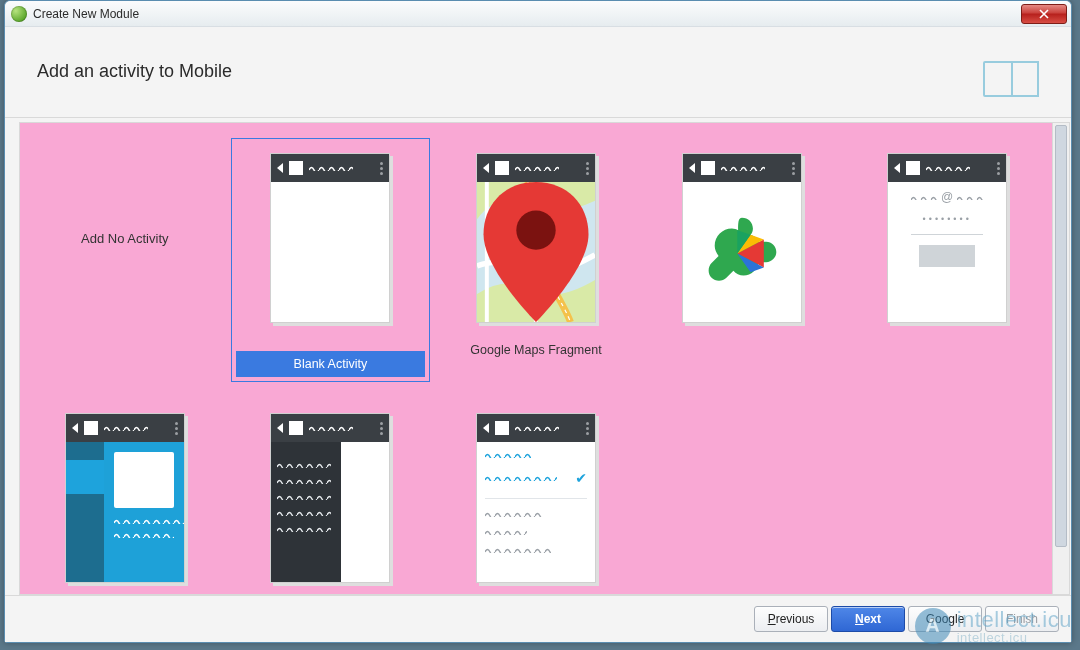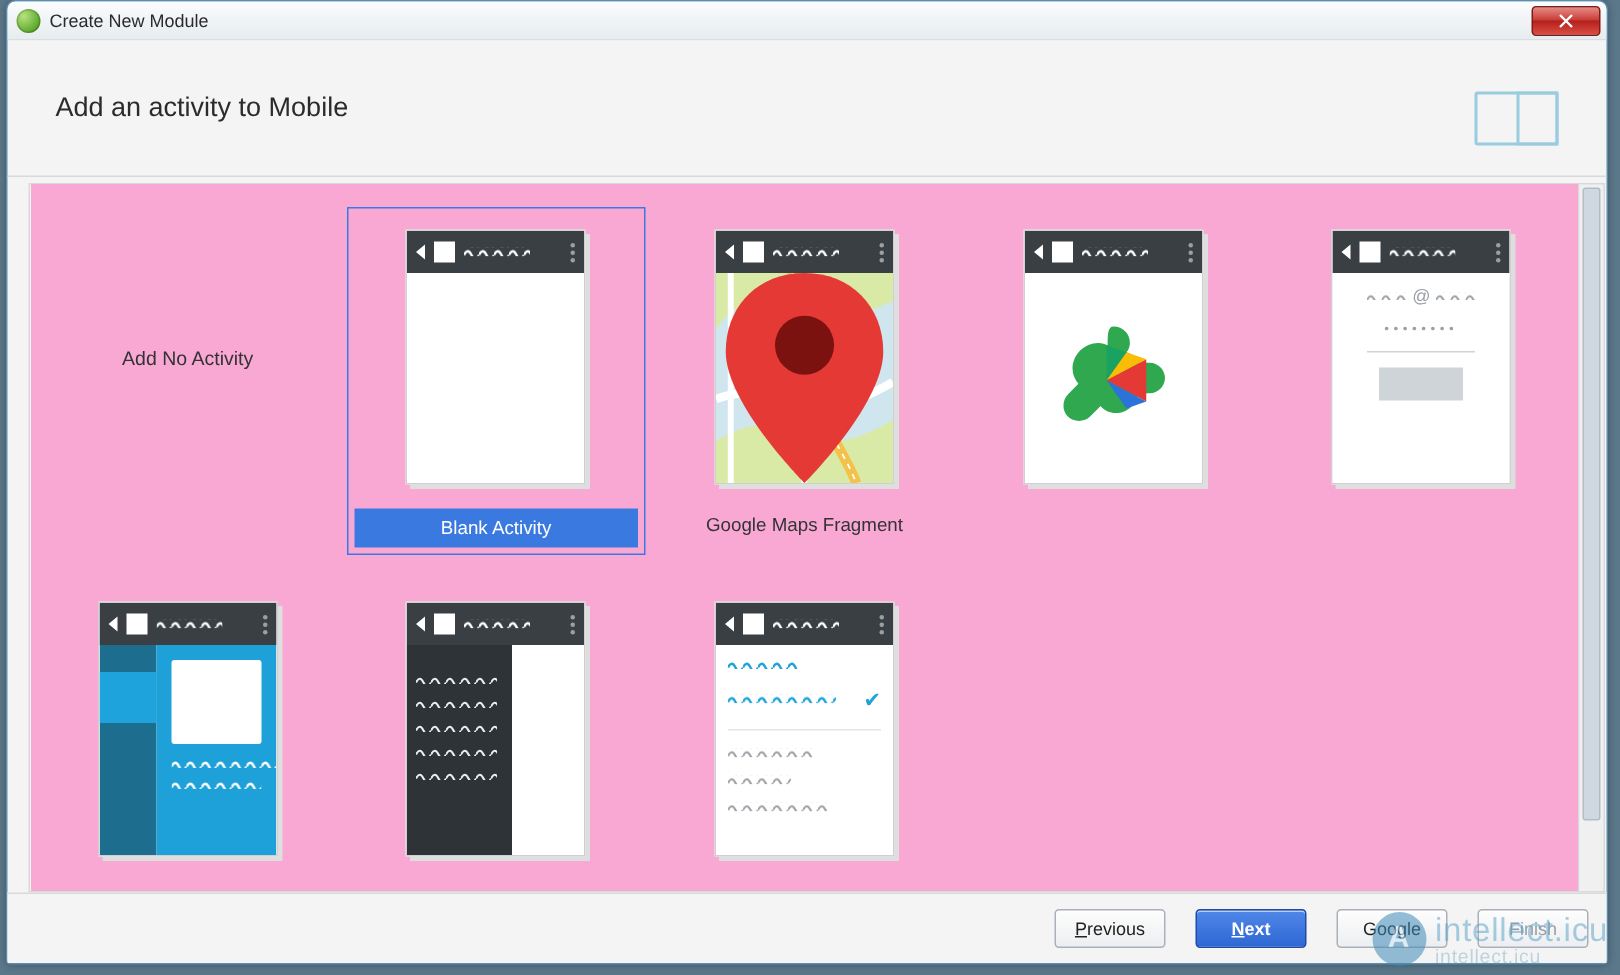--- a/index.html
+++ b/index.html
@@ -114,20 +114,21 @@
     padding:4px;
   }
   .tile .thumb{
     width:160px; height:190px;
     border-radius:3px;
     display:flex; align-items:center; justify-content:center;
     position:relative;
   }
   .tile.selected{
     outline:1px solid #3a7ae0;
+    gap:12px;
   }
   .tile.selected .label{
     background:#3a7ae0; color:#fff;
     width:100%; text-align:center; padding:6px 0;
   }
   .tile .label{
     margin-top:6px; font-size:12.5px; color:#333; text-align:center;
     padding:4px 0;
   }
   
@@ -212,21 +213,21 @@
   .body-drawer .blank{ flex:1; background:#fff; }
 
   .body-settings{
     padding:10px 8px 0 8px; display:flex; flex-direction:column; gap:12px;
   }
   .setting-row{ display:flex; align-items:center; gap:8px; }
   .setting-row .check{ color:#1ea3dc; font-size:14px; margin-left:auto; }
 
   
   .footer{
-    display:flex; justify-content:flex-end; gap:20px;
+    display:flex; justify-content:flex-end; gap:3px;
     padding:10px 12px;
     border-top:1px solid #d9d9d9;
     background:#f4f4f4;
     align-items:flex-end;
   }
   .btn{
     min-width:74px; height:26px;
     background:linear-gradient(to bottom,#fdfdfd,#eceef1);
     border:1px solid #aab0b9; border-radius:3px;
     font-size:12px; color:#222;

